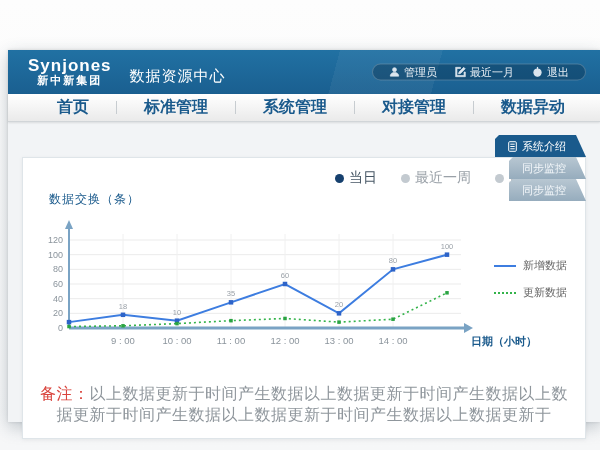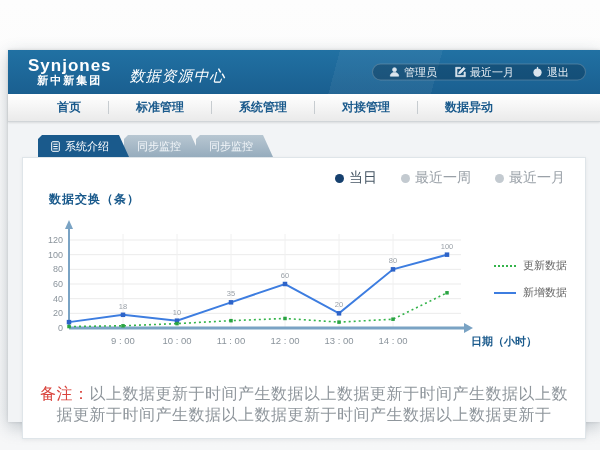--- a/index.html
+++ b/index.html
@@ -7,48 +7,48 @@
   .stage{position:relative;width:600px;height:450px;background:linear-gradient(180deg,#fdfdfd,#f6f7f8);overflow:hidden;}
   .window{position:absolute;left:8px;top:50px;width:592px;height:372px;background:#f2f4f6;
           box-shadow:0 5px 16px rgba(40,60,80,.28),0 0 3px rgba(0,0,0,.12);}
   
   .hdr{position:relative;height:44px;background:linear-gradient(180deg,#2171a3 0%,#1a5f90 100%);display:flex;align-items:center;overflow:hidden;}
   .hdr::before{content:"";position:absolute;inset:0;
        background:linear-gradient(105deg,transparent 55%,rgba(255,255,255,.05) 55%,rgba(255,255,255,.05) 72%,transparent 72%);}
   .logo{margin-left:20px;color:#fff;text-align:center;line-height:1.05;position:relative;}
   .logo-en{font-size:17px;font-weight:bold;letter-spacing:1px;}
   .logo-cn{font-size:11px;font-weight:bold;letter-spacing:2px;}
-  .app-title{color:#fff;font-size:15px;margin-left:18px;margin-top:9px;letter-spacing:1px;position:relative;font-style:italic;}
+  .app-title{color:#fff;font-size:15px;margin-left:18px;margin-top:9px;letter-spacing:1px;position:relative;}
   .user-pill{position:absolute;right:14px;top:50%;transform:translateY(-50%);display:flex;align-items:center;gap:18px;
        background:rgba(6,38,63,.35);border:1px solid rgba(255,255,255,.22);border-radius:13px;padding:0 16px;
        color:#e9eff5;font-size:11px;}
   .pill-item{display:flex;align-items:center;gap:4px;cursor:pointer;white-space:nowrap;}
   .pill-item svg{width:11px;height:11px;fill:#dce6ef;stroke:#dce6ef;}
   
   .nav{height:27px;background:linear-gradient(#ffffff,#eaeaea);border-bottom:1px solid #d1d5d8;
        display:flex;align-items:center;padding-left:22px;box-shadow:0 1px 2px rgba(0,0,0,.10);position:relative;}
-  .nav-item{color:#1a5a8c;font-size:12px;font-weight:bold;padding:0 27px;cursor:pointer;text-decoration:none;}
+  .nav-item{color:#1a5a8c;font-size:16px;font-weight:bold;padding:0 27px;cursor:pointer;text-decoration:none;}
   .nav-sep{width:1px;height:13px;background:#c7ccd0;}
   
   .content{padding:13px 14px 0 14px;}
-  .tabs{display:flex;align-items:flex-end;margin-left:16px;height:22px;position:relative;z-index:2;}
+  .tabs{display:flex;align-items:flex-end;margin-left:16px;height:22px;position:relative;z-index:2;flex-direction:column;}
   .tab{height:22px;line-height:22px;font-size:11px;color:#f3f7fa;cursor:pointer;padding:0 20px 0 13px;
        clip-path:polygon(0 100%,0 4px,4px 0,calc(100% - 10px) 0,100% 100%);
        background:linear-gradient(#b8c7d2,#96acbd);display:flex;align-items:center;gap:5px;margin-left:-5px;}
   .tab.active{background:#1a5a8c;color:#fff;margin-left:0;z-index:3;}
   .tab svg{width:9px;height:11px;}
   .panel{background:#fff;border:1px solid #dfe5e9;box-shadow:0 1px 4px rgba(0,0,0,.06);
          padding:8px 16px 12px 16px;position:relative;}
   
   .filters{display:flex;justify-content:flex-end;gap:24px;font-size:14px;padding:3px 4px 2px 0;}
   .filter{display:flex;align-items:center;gap:5px;color:#9aa1a8;cursor:pointer;}
   .filter .dot{width:9px;height:9px;border-radius:50%;background:#c3cad0;}
   .filter.selected{color:#465664;}
   .filter.selected .dot{background:#16406e;}
-  .ylabel{color:#1a5a8c;font-size:12px;font-weight:bold;margin:2px 0 8px 10px;letter-spacing:1px;}
+  .ylabel{color:#1a5a8c;font-size:12px;font-weight:normal;margin:2px 0 8px 10px;letter-spacing:1px;}
   .chart-wrap{position:relative;margin-top:2px;}
   .legend{position:absolute;right:2px;top:42px;display:flex;flex-direction:column;gap:12px;font-size:11px;color:#666;}
   .legend-item{display:flex;align-items:center;gap:7px;cursor:pointer;}
   .sw{width:22px;height:0;}
   .sw.solid{border-top:2px solid #3d7de0;}
   .sw.dotted{border-top:2px dotted #33b34a;}
   .note{margin-top:22px;text-align:center;font-size:16px;color:#8f969c;letter-spacing:.5px;}
   .note-prefix{color:#d9433c;}
   svg text{font-family:"Liberation Sans","DejaVu Sans",sans-serif;}
 </style>
@@ -192,27 +192,27 @@
               <rect x="82.25" y="108.05" width="3.5" height="3.5" fill="#2aa342"></rect>
               <rect x="136.25" y="105.85" width="3.5" height="3.5" fill="#2aa342"></rect>
               <rect x="190.25" y="102.91666666666667" width="3.5" height="3.5" fill="#2aa342"></rect>
               <rect x="244.25" y="100.71666666666667" width="3.5" height="3.5" fill="#2aa342"></rect>
               <rect x="298.25" y="104.38333333333334" width="3.5" height="3.5" fill="#2aa342"></rect>
               <rect x="352.25" y="101.45" width="3.5" height="3.5" fill="#2aa342"></rect>
               <rect x="406.25" y="75.05" width="3.5" height="3.5" fill="#2aa342"></rect>
             </svg>
           <div class="legend">
             <div class="legend-item">
+              <span class="sw solid"></span>
+              <span>新增数据</span>
+            </div>
+            <div class="legend-item">
               <span class="sw dotted"></span>
               <span>更新数据</span>
             </div>
-            <div class="legend-item">
-              <span class="sw solid"></span>
-              <span>新增数据</span>
-            </div>
           </div>
         </div>
 
         <div class="note">
           <span class="note-prefix">备注：</span><span>以上数据更新于时间产生数据以上数据更新于时间产生数据以上数据更新于时间产生数据以上数据更新于时间产生数据以上数据更新于</span>
         </div>
       </div>
     </div>
   </div>
 </div>

